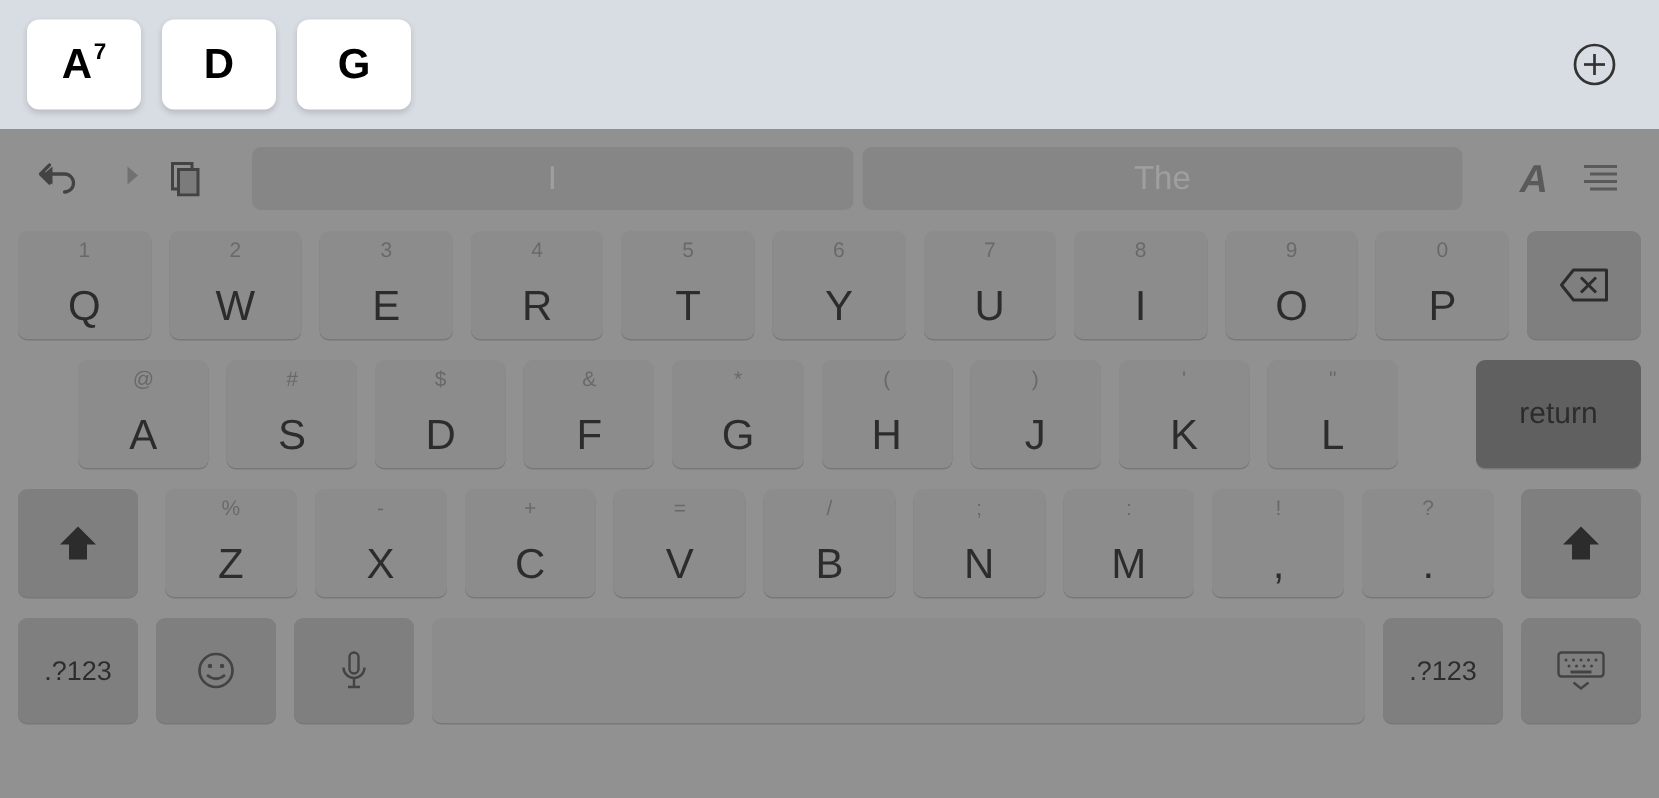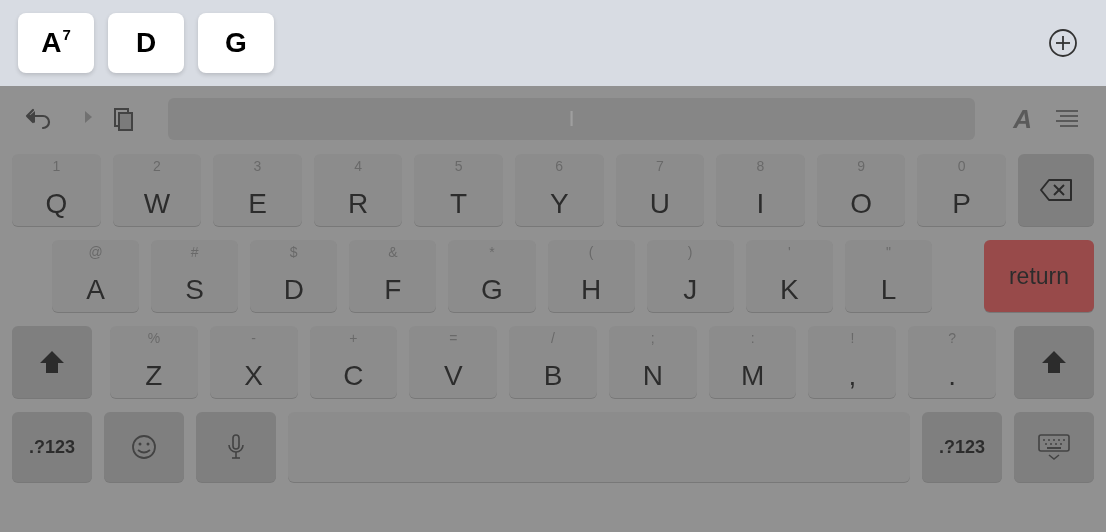--- a/index.html
+++ b/index.html
@@ -153,38 +153,37 @@
       line-height: 1;
     }
     .key.dark {
       background: #b9b9b9;
     }
     .key.shift {
       flex: 0 0 80px;
     }
     .key.wide-return {
       flex: 0 0 110px;
-      font-size: 23px;
-      background: #ef4444;
+      font-size: 20px;
+      background: #737373;
       align-items: center;
       justify-content: center;
       padding: 0;
     }
     .key.backspace {
       flex: 0 0 76px;
       background: #b9b9b9;
       align-items: center;
       justify-content: center;
       padding: 0;
     }
     .bottom-row {
       display: flex;
       gap: 12px;
       padding: 0 6px;
-      font-weight: bold;
     }
     .bottom-key {
       background: #b9b9b9;
       border-radius: 6px;
       height: 70px;
       display: flex;
       align-items: center;
       justify-content: center;
       font-size: 18px;
       box-shadow: 0 1px 0 rgba(0,0,0,0.25);
@@ -266,20 +265,23 @@
       <div class="util-icon">
         <svg width="24" height="24" viewBox="0 0 24 24">
           <rect x="4" y="2" width="13" height="17" fill="none" stroke="#333" stroke-width="2"></rect>
           <rect x="8" y="6" width="13" height="17" fill="#b0b0b0" stroke="#333" stroke-width="2"></rect>
         </svg>
       </div>
       <div class="suggest-group">
         <div class="suggest-pill">
             <span>I</span>
           </div>
+        <div class="suggest-pill">
+            <span>The</span>
+          </div>
       </div>
       <div class="right-util">
         <div class="format-a"><span>A</span></div>
         <div class="util-icon">
           <svg width="26" height="22" viewBox="0 0 26 22">
             <line x1="2" y1="3" x2="24" y2="3" stroke="#666" stroke-width="2"></line>
             <line x1="6" y1="8" x2="24" y2="8" stroke="#666" stroke-width="2"></line>
             <line x1="2" y1="13" x2="24" y2="13" stroke="#666" stroke-width="2"></line>
             <line x1="6" y1="18" x2="24" y2="18" stroke="#666" stroke-width="2"></line>
           </svg>

